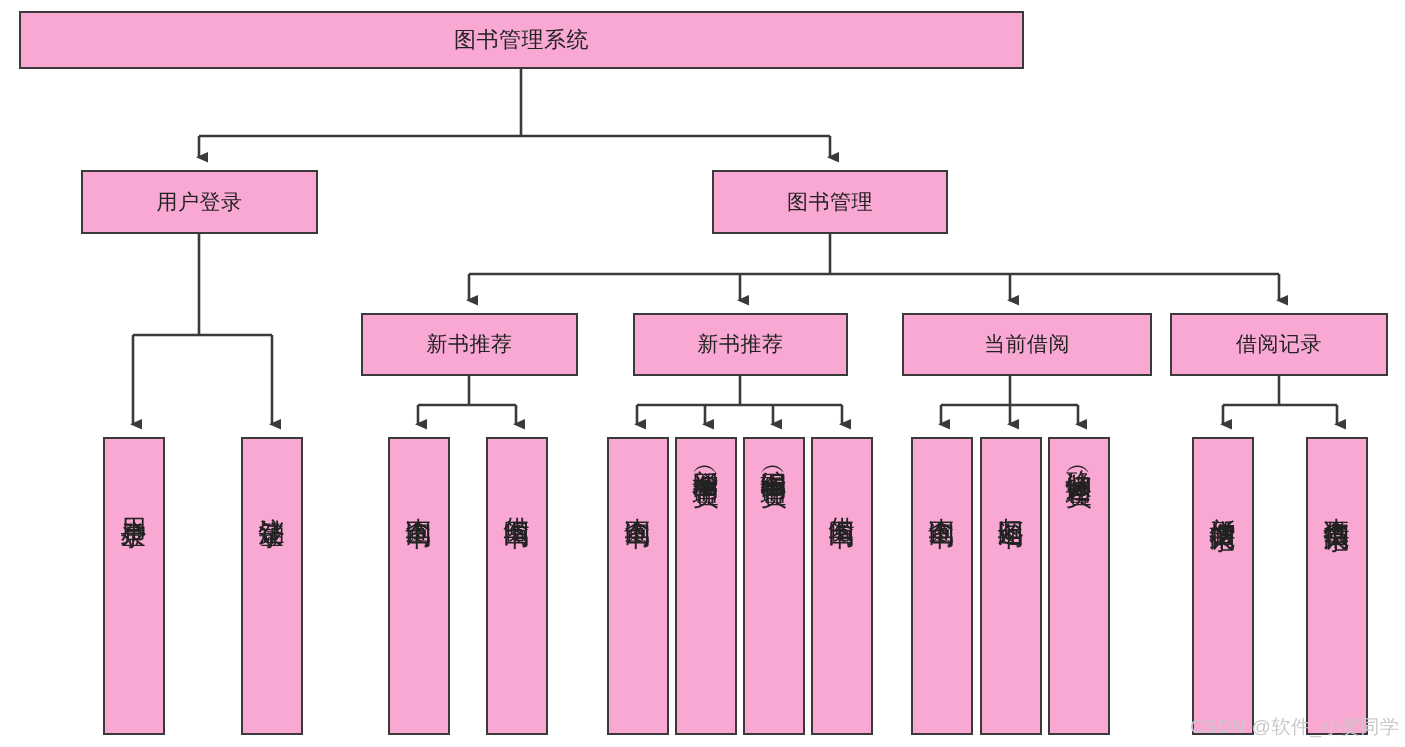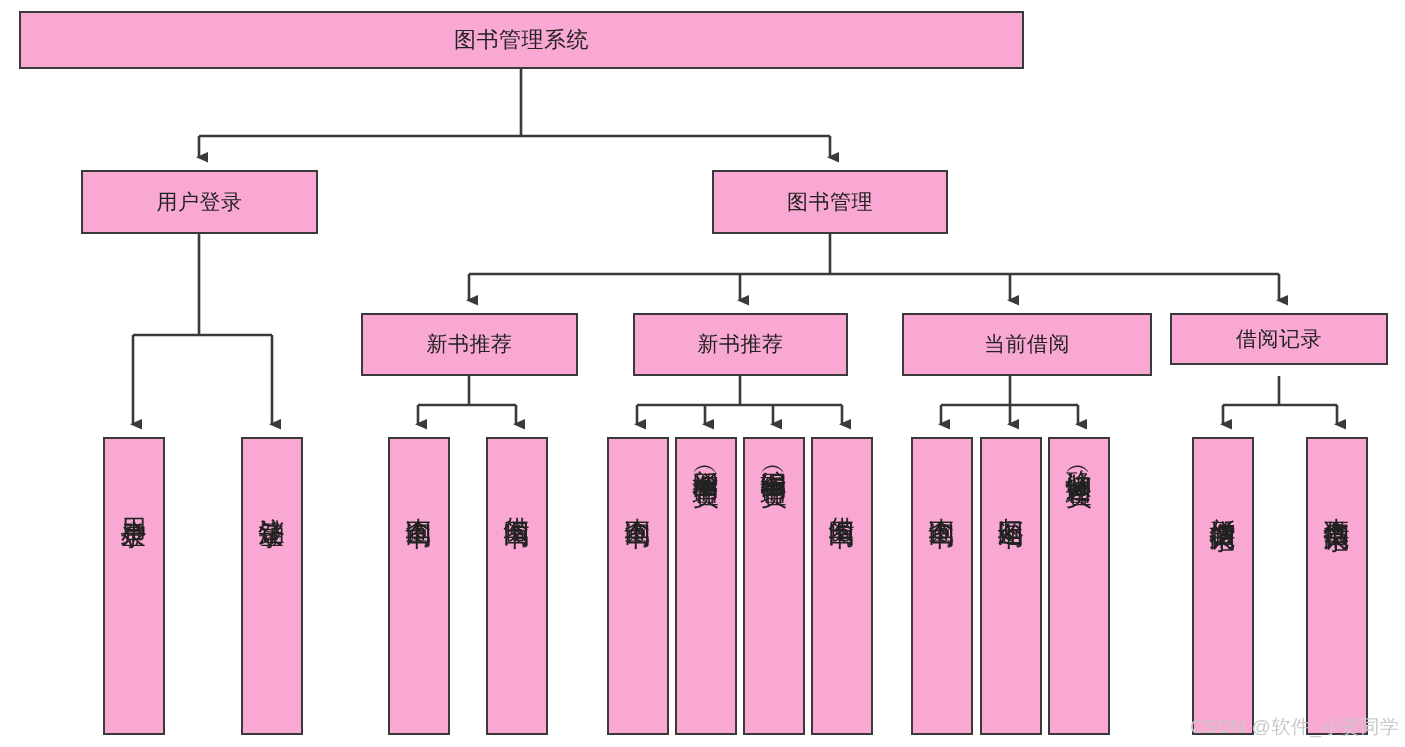--- a/index.html
+++ b/index.html
@@ -141,21 +141,21 @@
 
   <div class="node horiz" style="left:361px;top:313px;width:217px;height:63px;">
     <span class="lbl">新书推荐</span>
   </div>
   <div class="node horiz" style="left:633px;top:313px;width:215px;height:63px;">
     <span class="lbl">新书推荐</span>
   </div>
   <div class="node horiz" style="left:902px;top:313px;width:250px;height:63px;">
     <span class="lbl">当前借阅</span>
   </div>
-  <div class="node horiz" style="left:1170px;top:313px;width:218px;height:52px;">
+  <div class="node horiz" style="left:1170px;top:313px;width:218px;height:63px;">
     <span class="lbl">借阅记录</span>
   </div>
 
   <div class="node vert mid" style="left:103px;top:437px;width:62px;height:298px;">
     <span class="lbl">用户登录</span>
   </div>
   <div class="node vert mid" style="left:241px;top:437px;width:62px;height:298px;">
     <span class="lbl">注销登录</span>
   </div>
 

